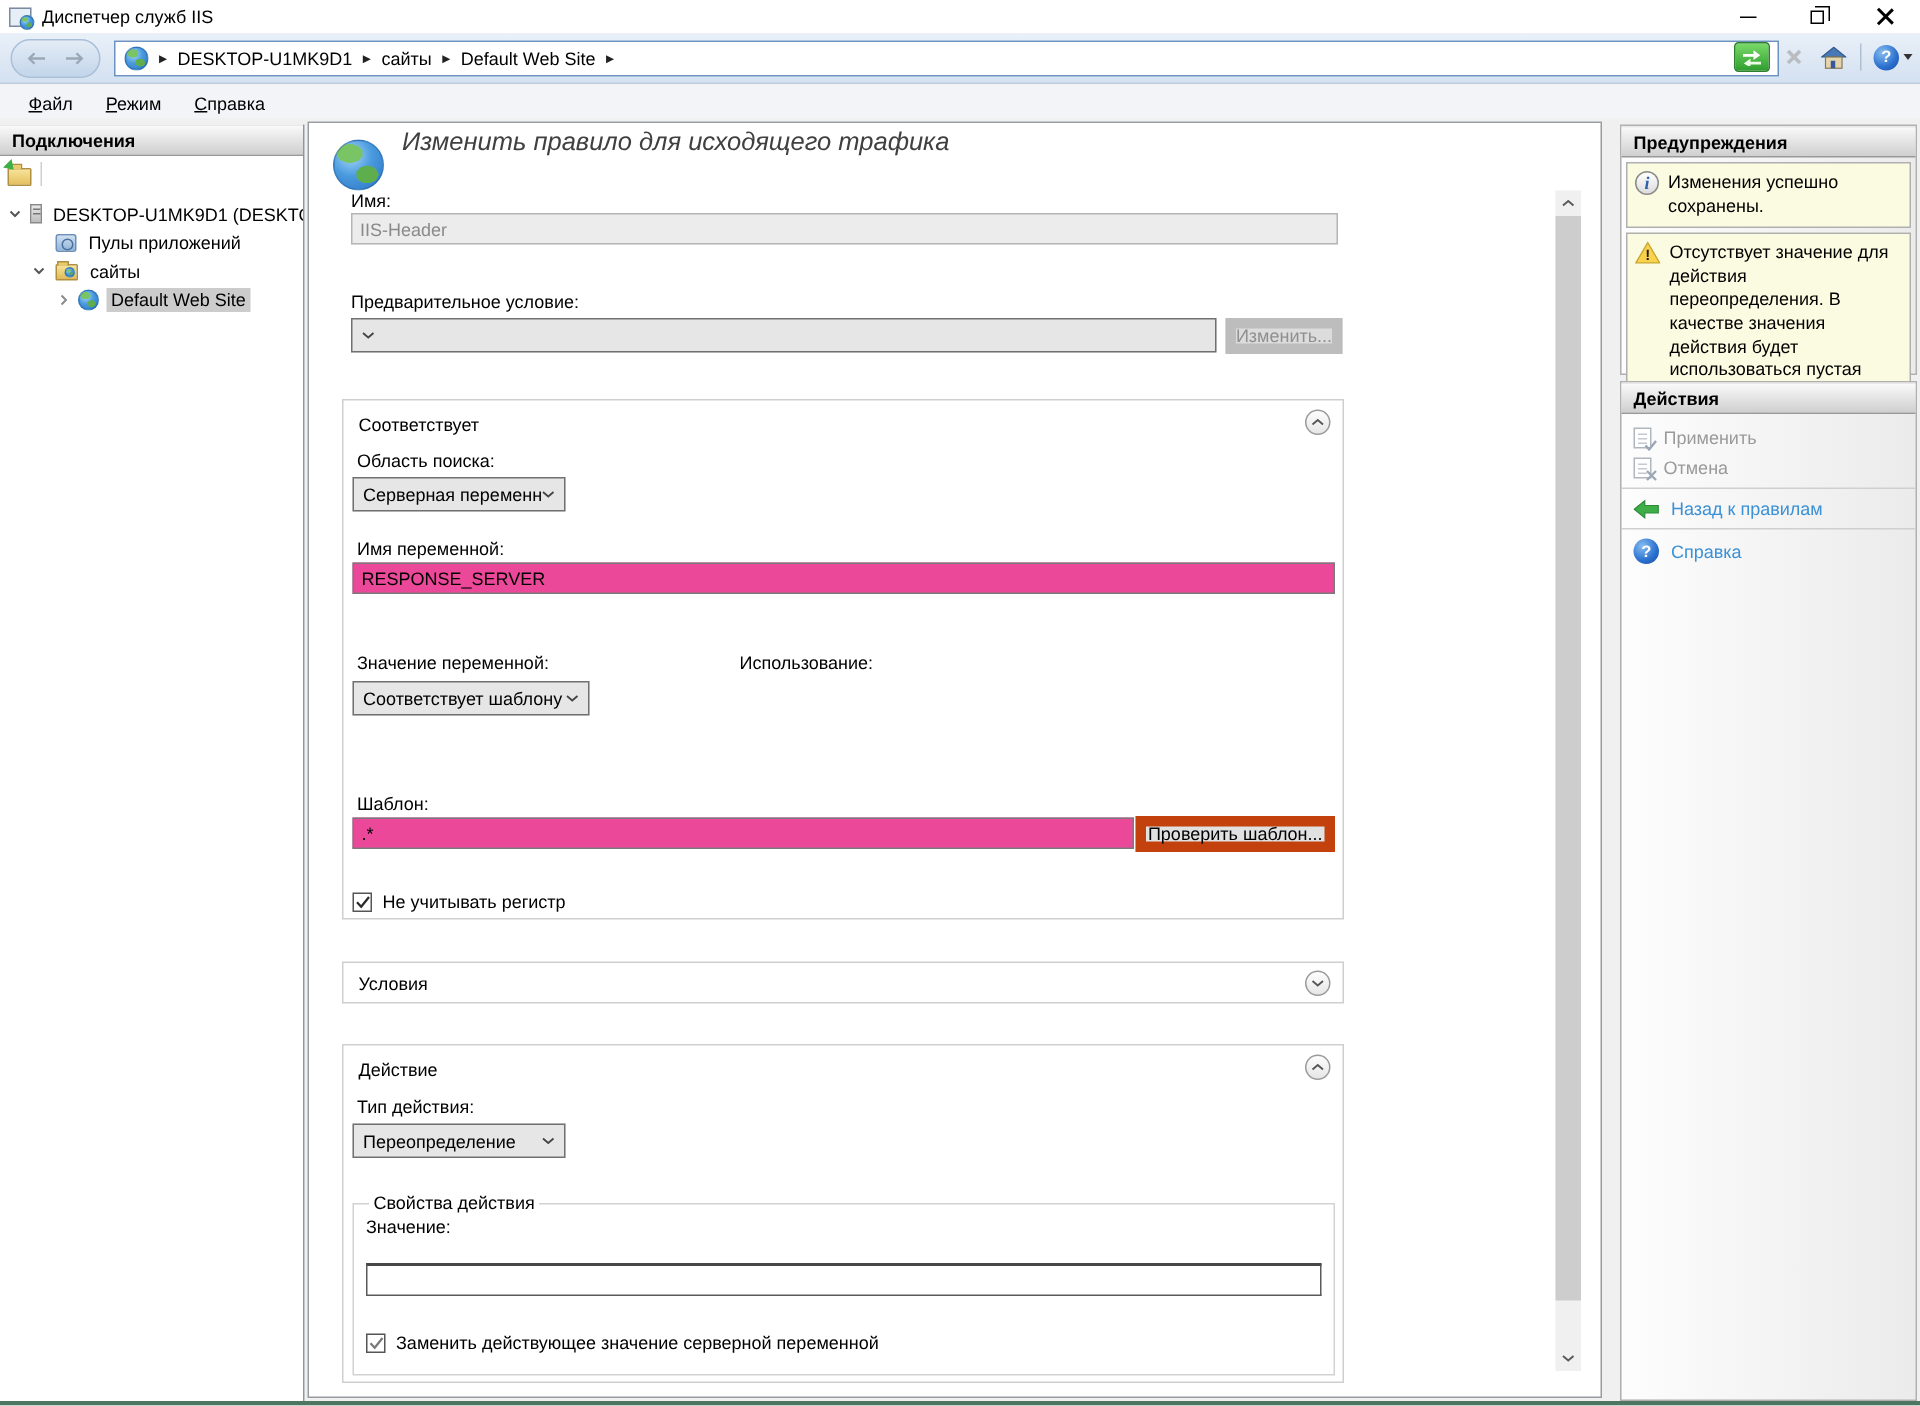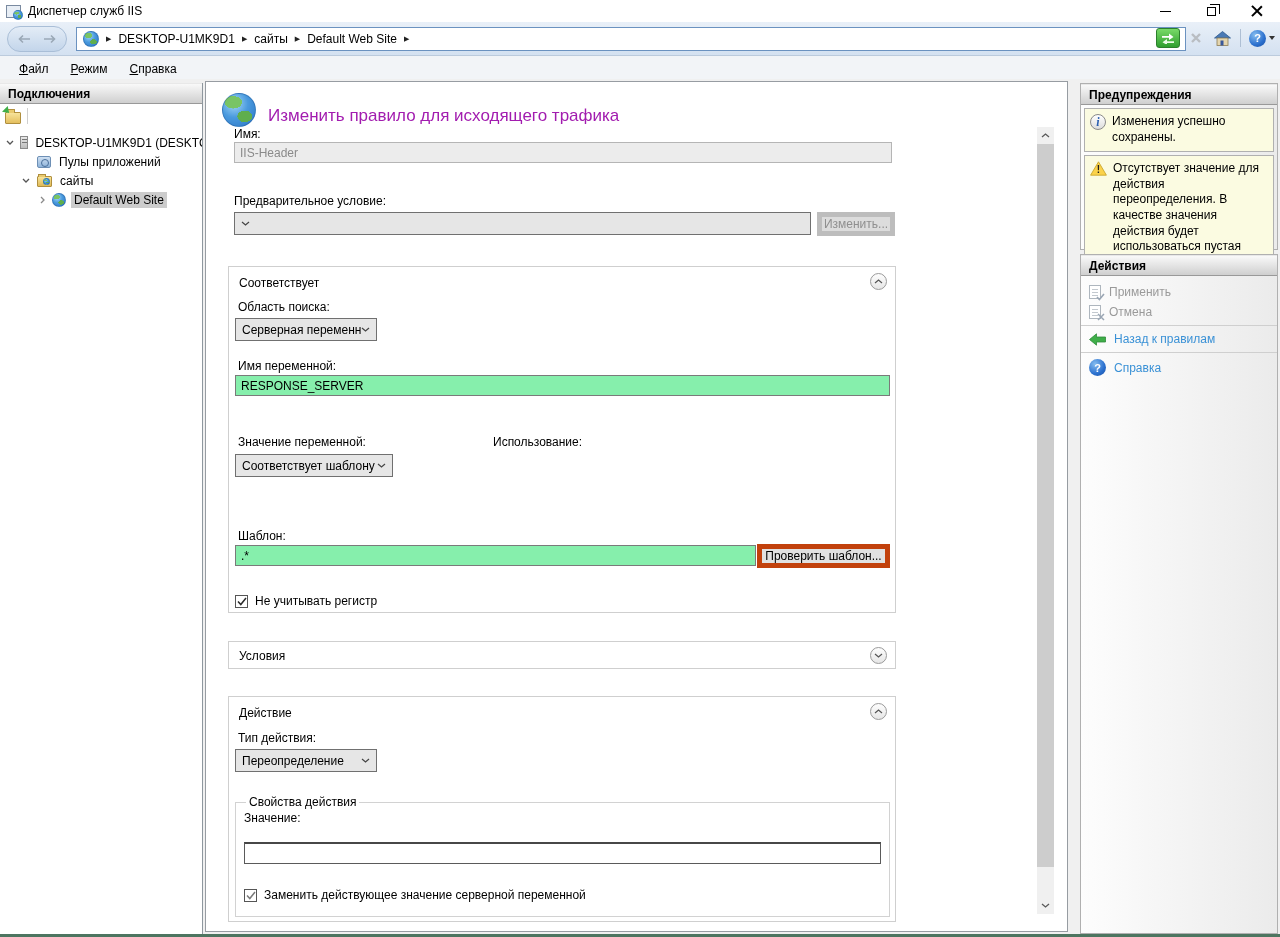--- a/index.html
+++ b/index.html
@@ -72,27 +72,27 @@
   .server-icon:before { content:""; position:absolute; left:1px; top:2px; width:5px; height:1px; background:#777; box-shadow:0 3px 0 #777; }
   .pools-icon { width:14px; height:12px; border-radius:2px; background:linear-gradient(#cfe0f2,#8fb4da); border:1px solid #6d8fb5; position:relative; }
   .pools-icon:before { content:""; position:absolute; left:3px; top:2px; width:6px; height:6px; border:1.5px solid #4a6f9a; border-radius:50%; }
   .sites-folder { width:15px; height:11px; background:linear-gradient(#f7e39a,#e0ba56); border:1px solid #b08f3e; border-radius:1px; position:relative; margin-top:2px; }
   .sites-folder:before { content:""; position:absolute; left:0; top:-3px; width:6px; height:2px; background:#e9ca6e; border:1px solid #b08f3e; border-bottom:none; }
   .sites-folder .dot { position:absolute; right:1px; bottom:1px; width:7px; height:7px; }
   .globe14 { width:14px; height:14px; }
   
   .content { position:absolute; left:205px; top:81px; width:863px; bottom:5px; background:#fff; border:1px solid #979ca2; }
   .main-globe { position:absolute; left:16px; top:11px; width:34px; height:34px; }
-  .page-title { position:absolute; left:62px; top:24px; font-size:17px; color:#a21caf; }
+  .page-title { position:absolute; left:62px; top:3px; font-size:17px; color:#404040;font-style:italic; }
   .flabel { position:absolute; font-size:12px; }
-  .tinput { position:absolute; height:21px; border:1px solid #7a7a7a; background:#86efac; font-family:"Liberation Sans",sans-serif; font-size:12px; padding:0 5px; }
+  .tinput { position:absolute; height:21px; border:1px solid #7a7a7a; background:#ec4899; font-family:"Liberation Sans",sans-serif; font-size:12px; padding:0 5px; }
   .tinput:disabled { background:#ececec; border-color:#b5b5b5; color:#8a8a8a; }
   .combo { position:absolute; height:23px; border:1px solid #707070; background:#e6e6e6; display:flex; align-items:center; padding:0 6px; }
   .combo span { flex:1; white-space:nowrap; overflow:hidden; }
-  .btn { position:absolute; height:24px; background:#e1e1e1; border:5px solid #c2410c; font-family:"Liberation Sans",sans-serif; font-size:12px; text-align:center; display:flex; align-items:center; justify-content:center; }
+  .btn { position:absolute; height:24px; background:#e1e1e1; border:7px solid #c2410c; font-family:"Liberation Sans",sans-serif; font-size:12px; text-align:center; display:flex; align-items:center; justify-content:center; }
   .btn.disabled { background:#dcdcdc; border-color:#bdbdbd; color:#8f8f8f; }
   .section { position:absolute; left:22px; width:668px; border:1px solid #cfcfcf; background:#fff; }
   .section-header { position:absolute; left:10px; top:9px; }
   .circ { position:absolute; right:8px; top:6px; width:17px; height:17px; border-radius:50%; border:1px solid #9a9a9a;
     background:linear-gradient(#fdfdfd,#e6e6e6); display:flex; align-items:center; justify-content:center; }
   .cbrow { position:absolute; display:flex; align-items:center; gap:7px; }
   .cb { width:13px; height:13px; border:1px solid #555; background:#fff; display:flex; align-items:center; justify-content:center; }
   fieldset.props { position:absolute; left:6px; top:98px; width:655px; height:122px; border:1px solid #d2d2d2; padding:0 8px; }
   fieldset.props legend { font-size:12px; padding:0 3px; margin-left:2px; }
   .value-input { position:relative; margin-top:17px; width:637px; height:22px; border:1px solid #5a5a5a; border-top:2px solid #474747; background:#fff; font-family:"Liberation Sans",sans-serif; font-size:12px; padding:0 4px; }

